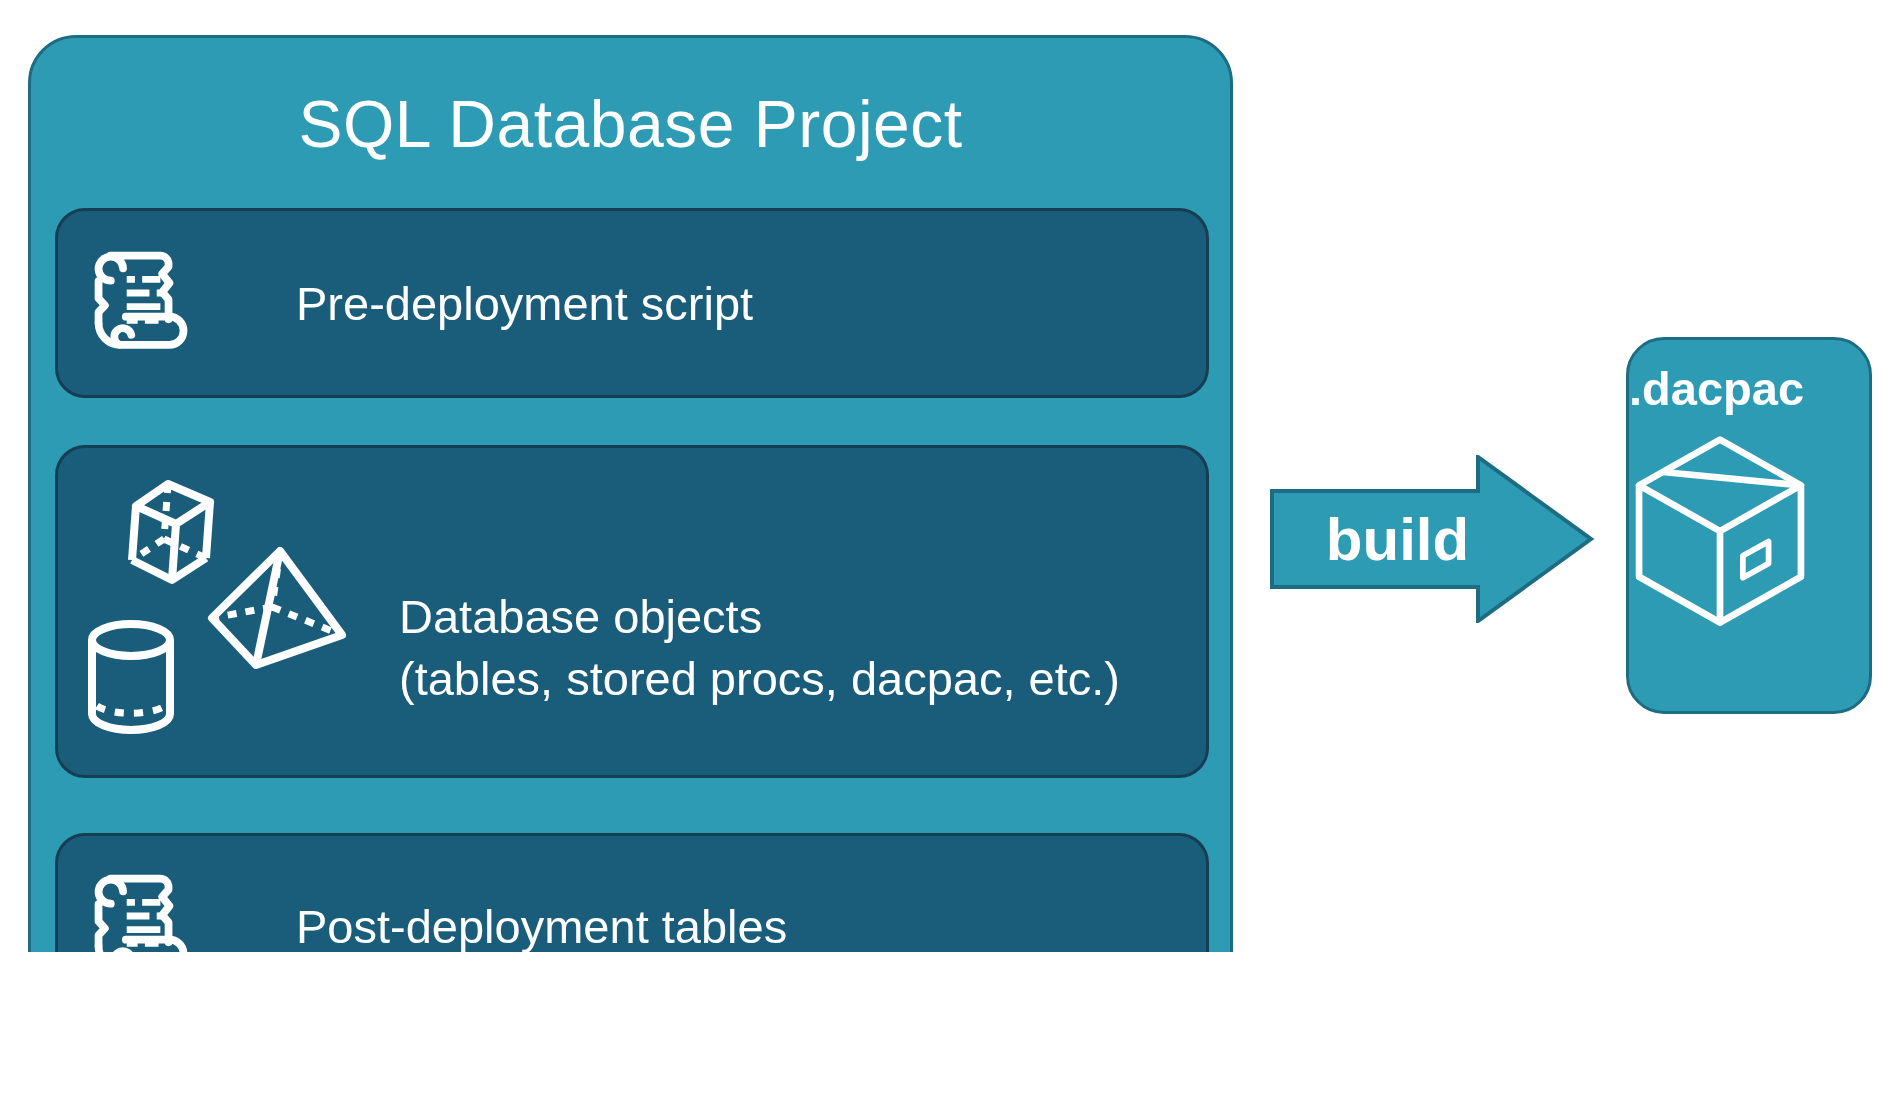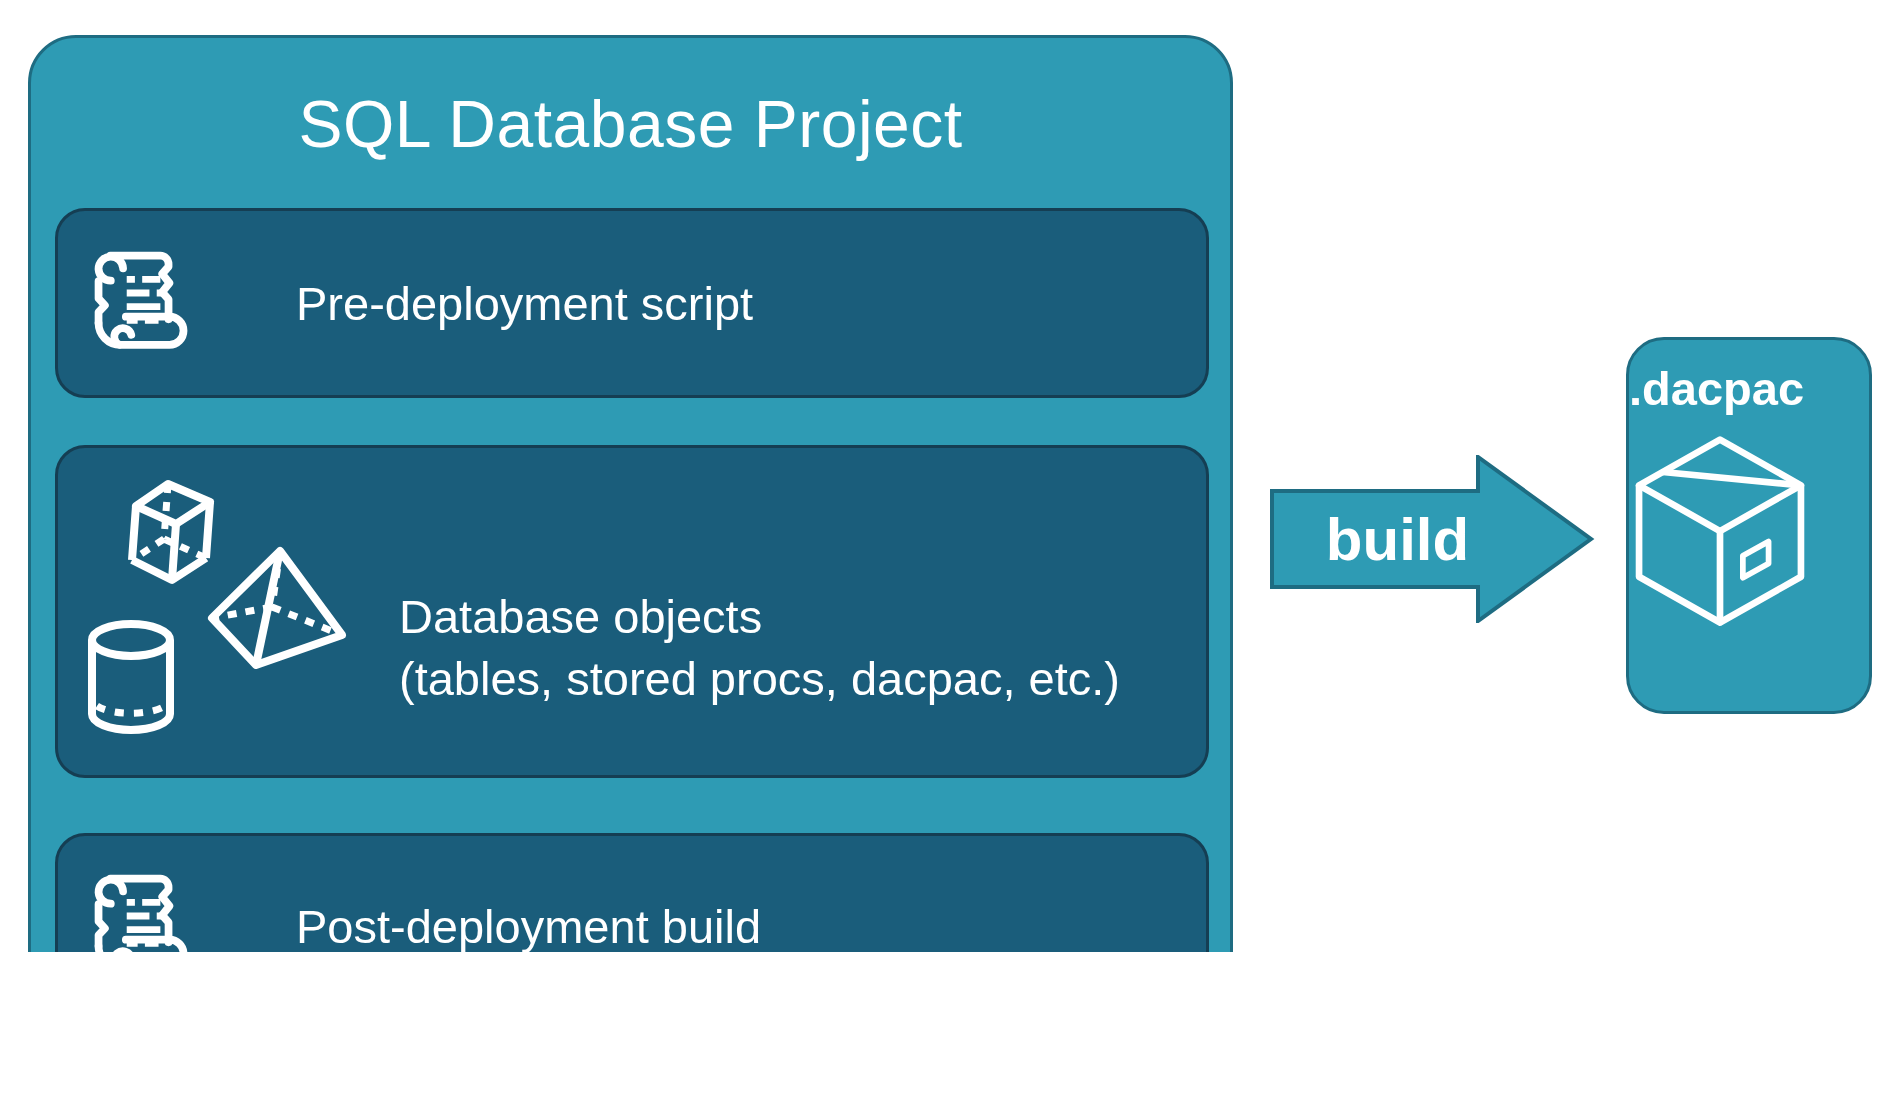--- a/index.html
+++ b/index.html
@@ -141,21 +141,21 @@
         <div>(tables, stored procs, dacpac, etc.)</div>
       </div>
     </div>
 
     <div class="inner-box post">
       <div class="scroll-wrap">
         <svg viewBox="0 0 132 132">
             <use href="#def-scroll"></use>
           </svg>
       </div>
-      <div class="box-label">Post-deployment build</div>
+      <div class="box-label">Post-deployment tables</div>
     </div>
   </div>
 
   <div class="arrow-wrap">
     <svg viewBox="0 0 325 168">
       <polygon points="2,36 208,36 208,2 321,84 208,166 208,132 2,132" fill="#2e9bb4" stroke="#1e6c82" stroke-width="4" stroke-linejoin="miter"></polygon>
     </svg>
     <div class="arrow-label">build</div>
   </div>
 

